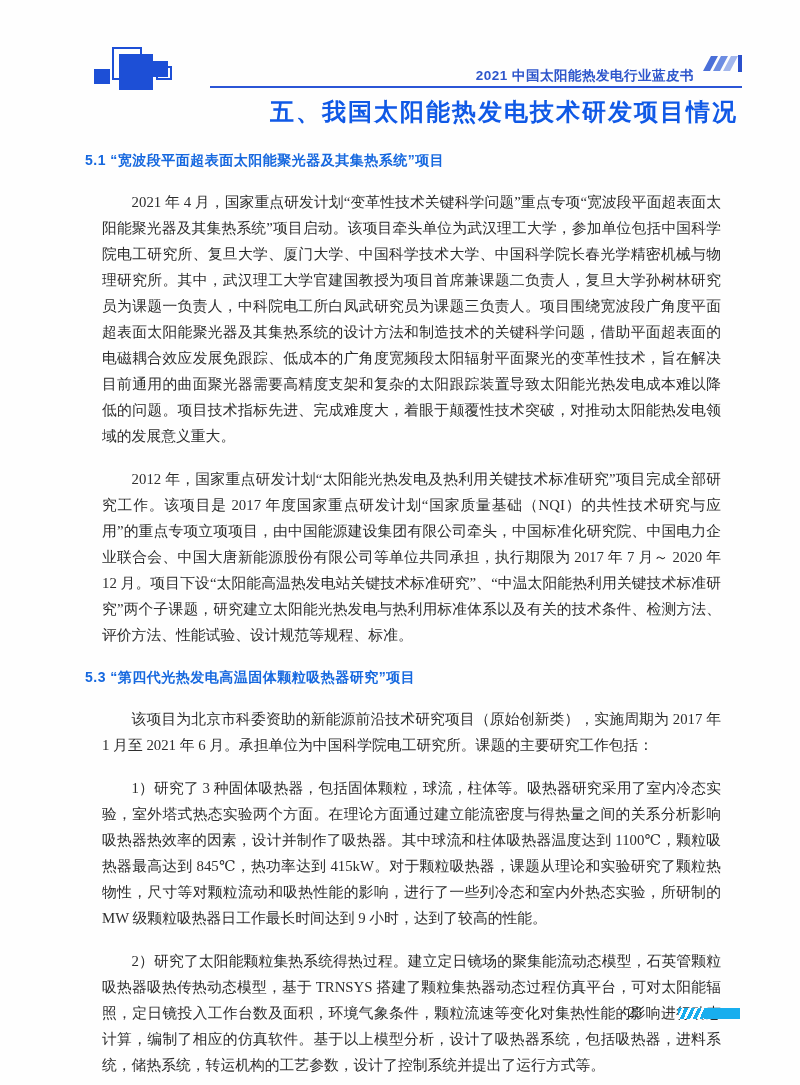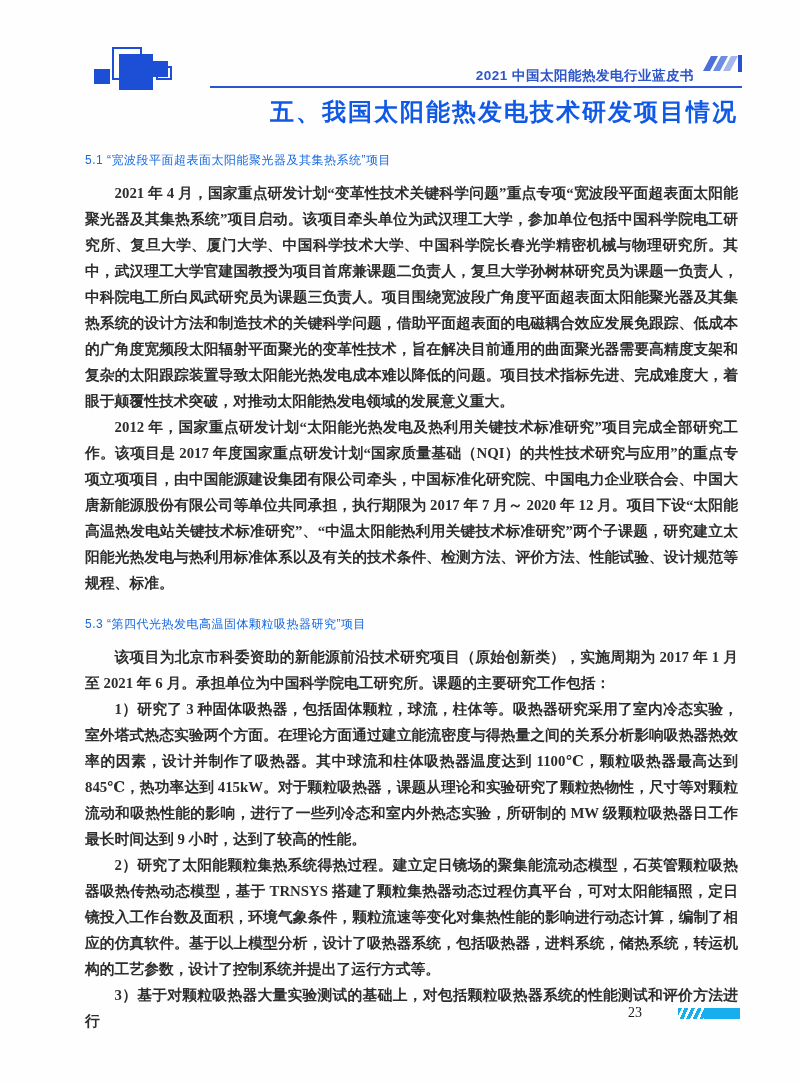--- a/index.html
+++ b/index.html
@@ -29,27 +29,27 @@
   .slashes b{display:block;width:4px;height:17px;margin-left:4px;background:#2b50cc;}
   
   .content{position:absolute;top:94px;left:85px;width:653px;}
   h1.page-title{
     margin:0;text-align:right;
     font-family:"Liberation Sans",sans-serif;font-weight:bold;
     font-size:24px;line-height:36px;letter-spacing:2px;color:#1059e6;
   }
   h2.section-heading{
     margin:16px 0 8px 0;
-    font-family:"Liberation Sans",sans-serif;font-weight:normal;
-    font-size:12px;line-height:24px;letter-spacing:0.5px;color:#1668df;
+    font-family:"Liberation Sans",sans-serif;font-weight:bold;
+    font-size:14px;line-height:24px;letter-spacing:0.5px;color:#1668df;
   }
   section.first h2.section-heading{margin-top:18px;}
   p.body-para{
-    margin:0;font-size:14.8px;line-height:26px;
-    text-align:justify;text-indent:2em;color:#2d2d2d;font-weight:bold;
+    margin:17px;font-size:14.8px;line-height:26px;
+    text-align:justify;text-indent:2em;color:#2d2d2d;
   }
   
   .footer{position:absolute;top:1005px;right:60px;display:flex;align-items:center;gap:28px;}
   .pagenum{font-size:14px;color:#1a1a1a;font-family:"Liberation Serif",serif;}
   .footer-bar{display:inline-block;position:relative;width:62px;height:11px;margin-left:8px;background:#18aeee;}
   .footer-bar .stripes{
     position:absolute;left:0;top:0;bottom:0;width:26px;
     background:repeating-linear-gradient(115deg,#18aeee 0 3.5px,#fefefe 3.5px 6px);
   }
 </style>

